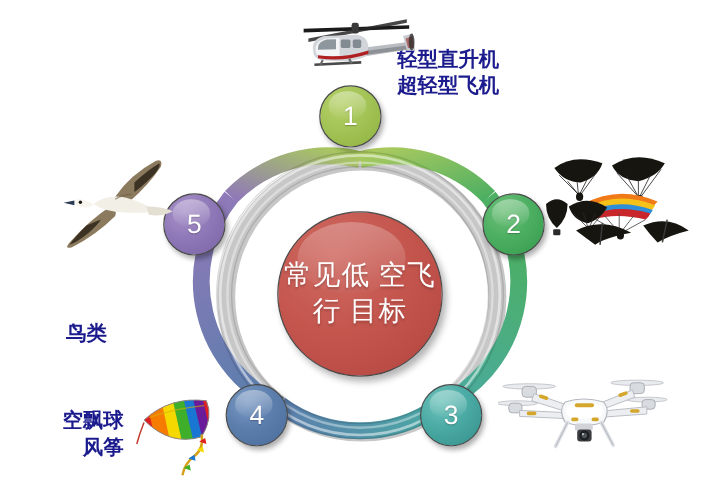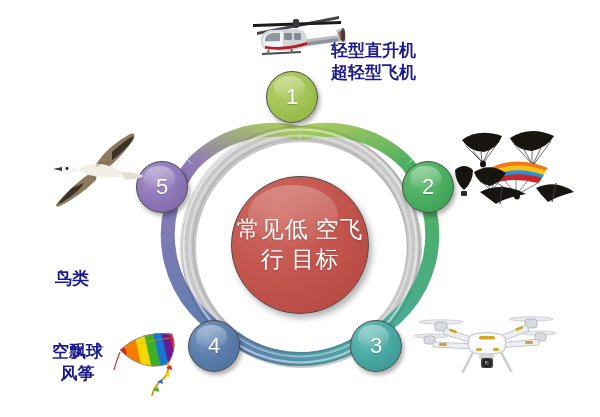--- a/index.html
+++ b/index.html
@@ -116,21 +116,21 @@
     color: #1b1b8e;
     font-size: 17px;
     line-height: 1.28;
     font-weight: bold;
     white-space: pre;
     font-family: "DejaVu Sans", "Liberation Sans", sans-serif;
   }
   #label-1 { left: 331px; top: 40px; }
   #label-2 { left: 458px; top: 206px; }
   #label-3 { left: 389px; top: 371px; }
-  #label-4 { left: 52px;  top: 341px; text-align: center; }
+  #label-4 { left: 52px;  top: 341px; text-align: right; }
   #label-5 { left: 55px;  top: 222px; margin-top: 46px; }
 
   
   .art { position: absolute; }
   #art-heli   { left: 243px; top: 2px;   width: 108px; height: 62px; }
   #art-para   { left: 448px; top: 124px; width: 148px; height: 84px; }
   #art-drone  { left: 415px; top: 302px; width: 142px; height: 78px; }
   #art-kite   { left: 112px; top: 318px; width: 88px;  height: 82px; }
   #art-bird   { left: 38px;  top: 128px; width: 114px; height: 88px; }
 </style>

